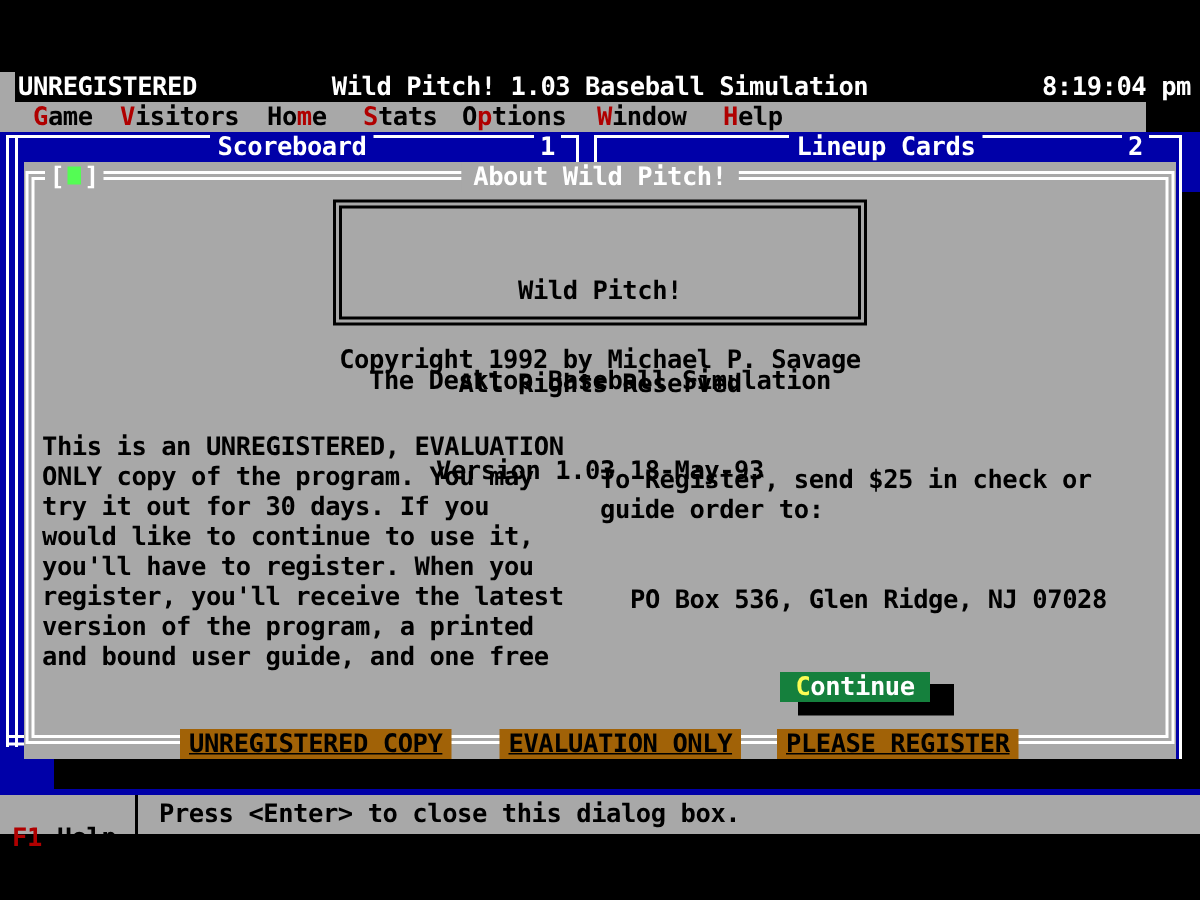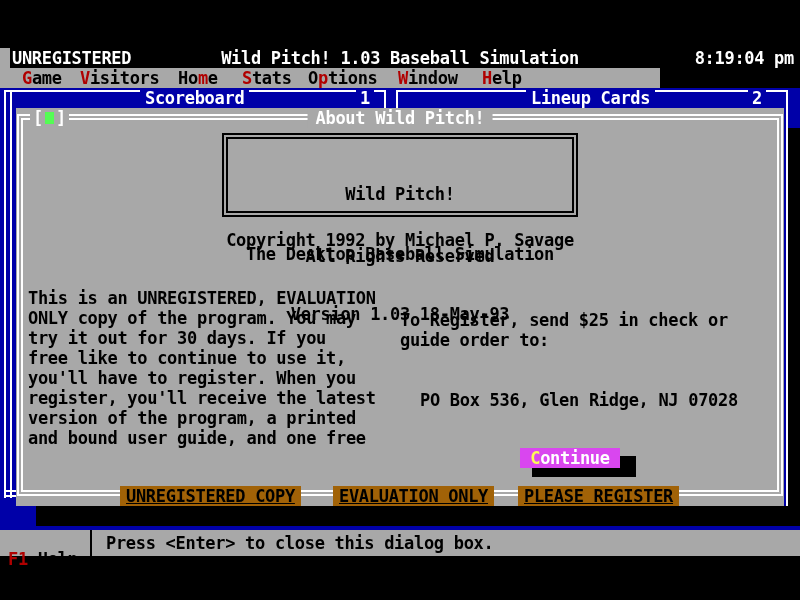--- a/index.html
+++ b/index.html
@@ -6,41 +6,41 @@
   #screen{position:relative;width:800px;height:600px;background:#000;overflow:hidden;cursor:default;}
   .t{font-family:"DejaVu Sans Mono",monospace;font-weight:bold;font-size:17px;line-height:20px;letter-spacing:-0.3px;white-space:pre;}
   .abs{position:absolute;}
   
   #topbar{left:0;top:48px;width:800px;height:20px;background:#000;color:#fff;}
   #topbar .corner{left:0;top:0;width:10px;height:20px;background:#A8A8A8;}
   #topbar .lft{left:12px;top:0;}
   #topbar .ctr{left:50%;top:0;transform:translateX(-50%);}
   #topbar .rgt{right:6px;top:0;}
   
-  #menubar{left:0;top:68px;width:660px;height:20px;background:#A8A8A8;color:#000;text-align:center;}
+  #menubar{left:0;top:68px;width:764px;height:20px;background:#A8A8A8;color:#000;text-align:center;}
   .menu-item{top:0;height:20px;cursor:pointer;}
   .hot{color:#B00000;}
   
   #desktop{left:0;top:88px;width:800px;height:442px;background:#0000A8;}
   .wline{background:#fff;}
   .wlabel{top:88px;height:20px;background:#0000A8;color:#fff;padding:0 5px;cursor:pointer;}
   .wnum{top:88px;height:20px;background:#0000A8;color:#fff;padding:0 4px;}
   
   .shadow{background:#000;}
   
   #dialog{left:16px;top:108px;width:768px;height:398px;background:#A8A8A8;color:#000;}
   #dialog .frame{left:1px;top:6px;width:754px;height:370px;border:6px double #fff;}
   #dialog .dtitle{left:50%;top:0;transform:translateX(-50%);background:#A8A8A8;color:#fff;padding:0 8px;z-index:2;}
   #dialog .dclose{left:14px;top:0;background:#A8A8A8;color:#fff;padding:0 3px;z-index:2;cursor:pointer;}
   #dialog .dclose .box{display:inline-block;width:9px;height:12px;background:#54FC54;margin:0 2px 2px 2px;vertical-align:middle;}
   #infobox{left:206px;top:25px;width:356px;height:84px;border:6px double #000;box-sizing:border-box;text-align:center;padding-top:5px;}
   .copyline{left:0;width:768px;text-align:center;}
   .bodyline{left:12px;}
   .btn-shadow{left:516px;top:348px;width:104px;height:21px;background:#000;}
-  #continue-btn{left:504px;top:340px;width:100px;height:20px;background:#d946ef;color:#fff;text-align:center;cursor:pointer;z-index:2;}
+  #continue-btn{left:504px;top:340px;width:100px;height:20px;background:#15803d;color:#fff;text-align:center;cursor:pointer;z-index:2;}
   #continue-btn .hotY{color:#FCFC54;}
   .flabel{top:378px;height:20px;background:#a16207;padding:0 6px;z-index:2;text-decoration:underline;}
   
   #statusbar{left:0;top:530px;width:800px;height:26px;background:#A8A8A8;color:#000;line-height:26px;}
   #statusbar .sep{left:90px;top:0;width:2px;height:26px;background:#000;}
   #f1help{left:8px;top:0;cursor:pointer;margin-top:16px;}
   #f1help .k{color:#B00000;}
   #statmsg{left:106px;top:0;}
 </style>
 </head>
@@ -95,21 +95,21 @@
       <div>The Desktop Baseball Simulation</div>
       <div>Version 1.03 18-May-93</div>
     </div>
 
     <div class="abs copyline" style="top:122px">Copyright 1992 by Michael P. Savage</div>
     <div class="abs copyline" style="top:138px">All Rights Reserved</div>
 
     <div class="abs bodyline" style="top:180px">This is an UNREGISTERED, EVALUATION</div>
     <div class="abs bodyline" style="top:200px">ONLY copy of the program. You may</div>
     <div class="abs bodyline" style="top:220px">try it out for 30 days. If you</div>
-    <div class="abs bodyline" style="top:240px">free like to continue to use it,</div>
+    <div class="abs bodyline" style="top:240px">would like to continue to use it,</div>
     <div class="abs bodyline" style="top:260px">you'll have to register. When you</div>
     <div class="abs bodyline" style="top:280px">register, you'll receive the latest</div>
     <div class="abs bodyline" style="top:300px">version of the program, a printed</div>
     <div class="abs bodyline" style="top:320px">and bound user guide, and one free</div>
 
     <div class="abs" style="left:384px;top:202px">To Register, send $25 in check or</div>
     <div class="abs" style="left:384px;top:222px">guide order to:</div>
     <div class="abs" style="left:404px;top:282px">PO Box 536, Glen Ridge, NJ 07028</div>
 
     <div class="abs btn-shadow"></div>

